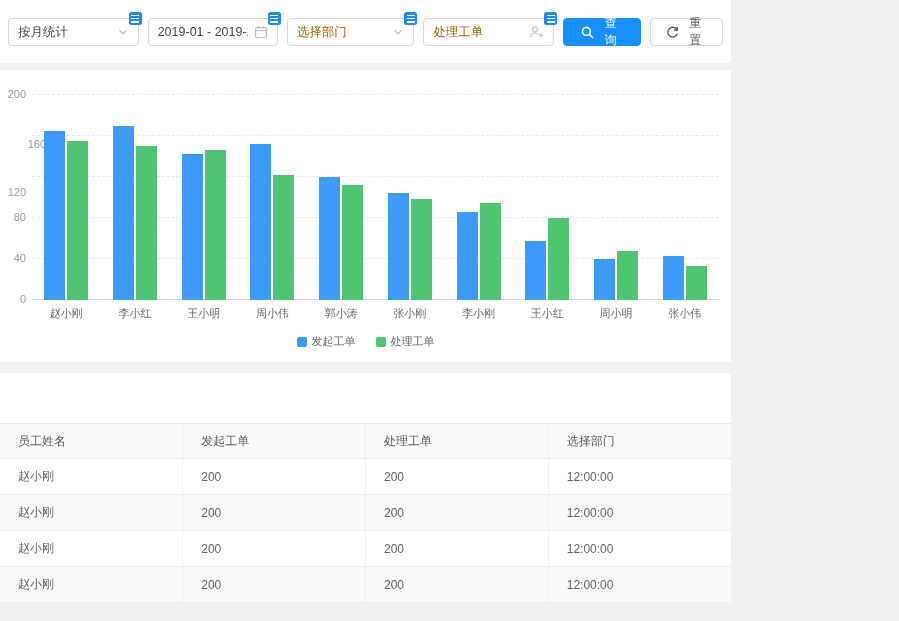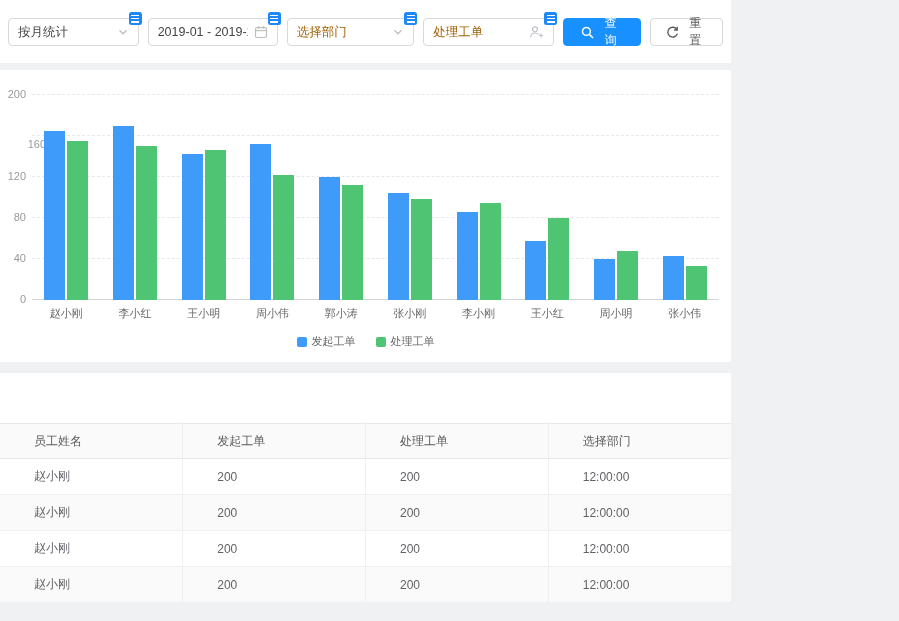--- a/index.html
+++ b/index.html
@@ -94,21 +94,21 @@
     height:50px;
     display:flex; align-items:center; justify-content:space-between;
     padding:0 8px;
   }
   .summary-text { font-size:12.5px; color:#333; }
   .actions { display:flex; gap:12px; }
   .actions .btn { padding:0 12px; }
 
   table { width:100%; border-collapse:collapse; border-top:1px solid #e8e8e8; table-layout:fixed; }
   th, td {
-    text-align:left; padding:0 0 0 34px;
+    text-align:left; padding:0 0 0 18px;
     font-size:12px; color:#606266; font-weight:normal;
     border-right:1px solid #eef0f2;
   }
   th:last-child, td:last-child { border-right:none; }
   th { height:35px; background:#fafafa; color:#595959; border-bottom:1px solid #e8e8e8; }
   td { height:36px; border-bottom:1px solid #f0f0f0; }
   tbody tr:nth-child(even) td { background:#fafafa; }
 </style>
 </head>
 <body>
@@ -187,21 +187,21 @@
   <section class="card chart-card">
     <div class="chart-area">
       <div class="gridlayer">
           <div class="gridline base" style="bottom: 0px;"></div>
           <div class="ytick" style="bottom: -5px;">0</div>
           <div class="gridline" style="bottom: 41px;"></div>
           <div class="ytick" style="bottom: 36px;">40</div>
           <div class="gridline" style="bottom: 82px;"></div>
           <div class="ytick" style="bottom: 77px;">80</div>
           <div class="gridline" style="bottom: 123px;"></div>
-          <div class="ytick" style="bottom: 118px;">120</div>
+          <div class="ytick" style="bottom: 102px;">120</div>
           <div class="gridline" style="bottom: 164px;"></div>
           <div class="ytick" style="bottom: 150px; margin-left: 20px;">160</div>
           <div class="gridline" style="bottom: 205px;"></div>
           <div class="ytick" style="bottom: 200px;">200</div>
         </div>
       <div class="plot">
           <div class="bar-group">
             <div class="bar" style="height: 169px; background: rgb(62, 155, 250);"></div>
             <div class="bar" style="height: 159px; background: rgb(79, 197, 115);"></div>
           </div>

